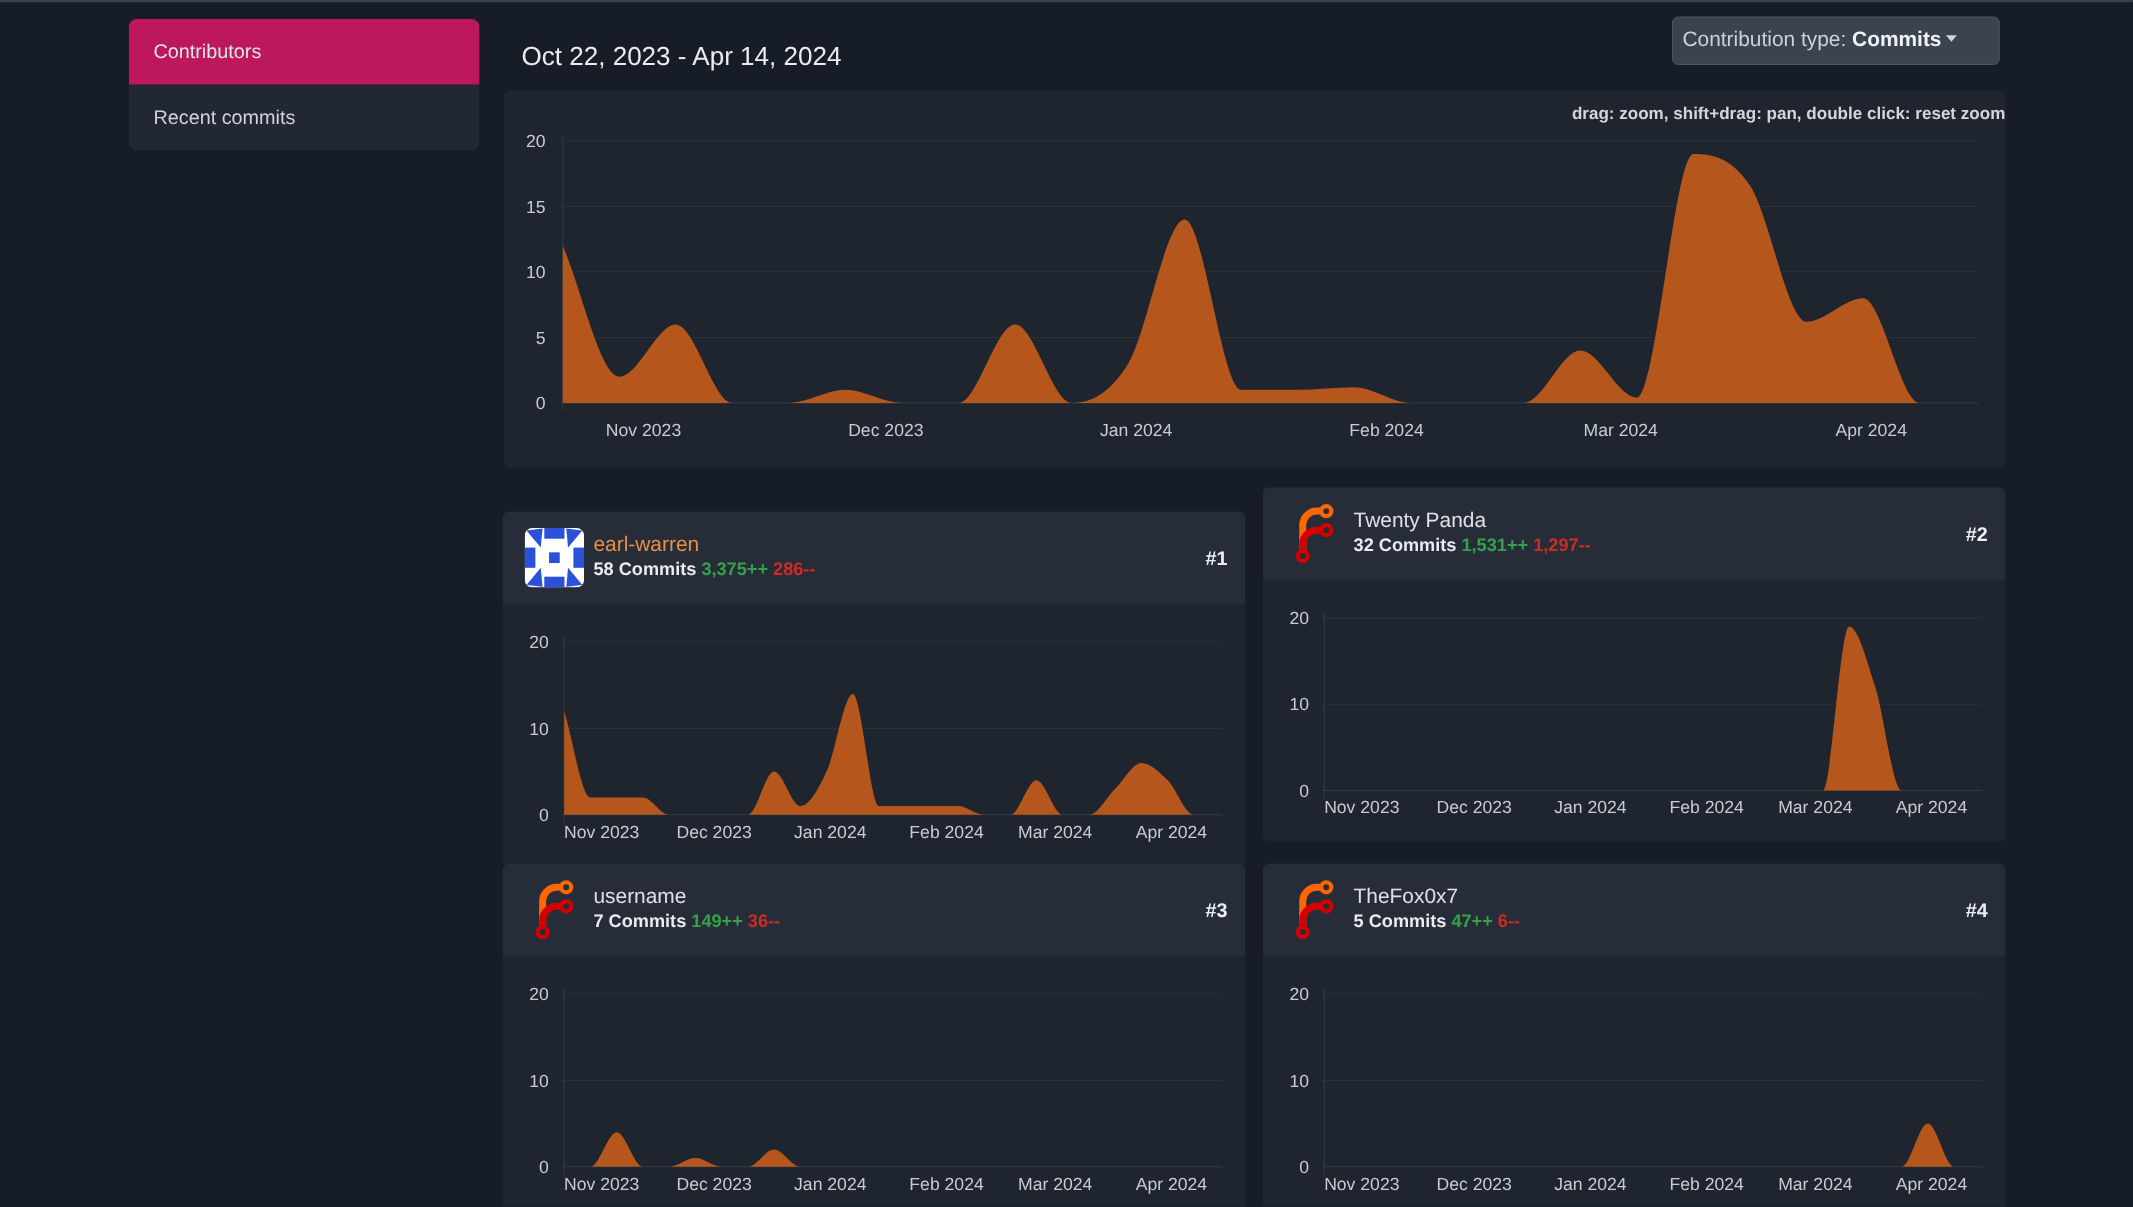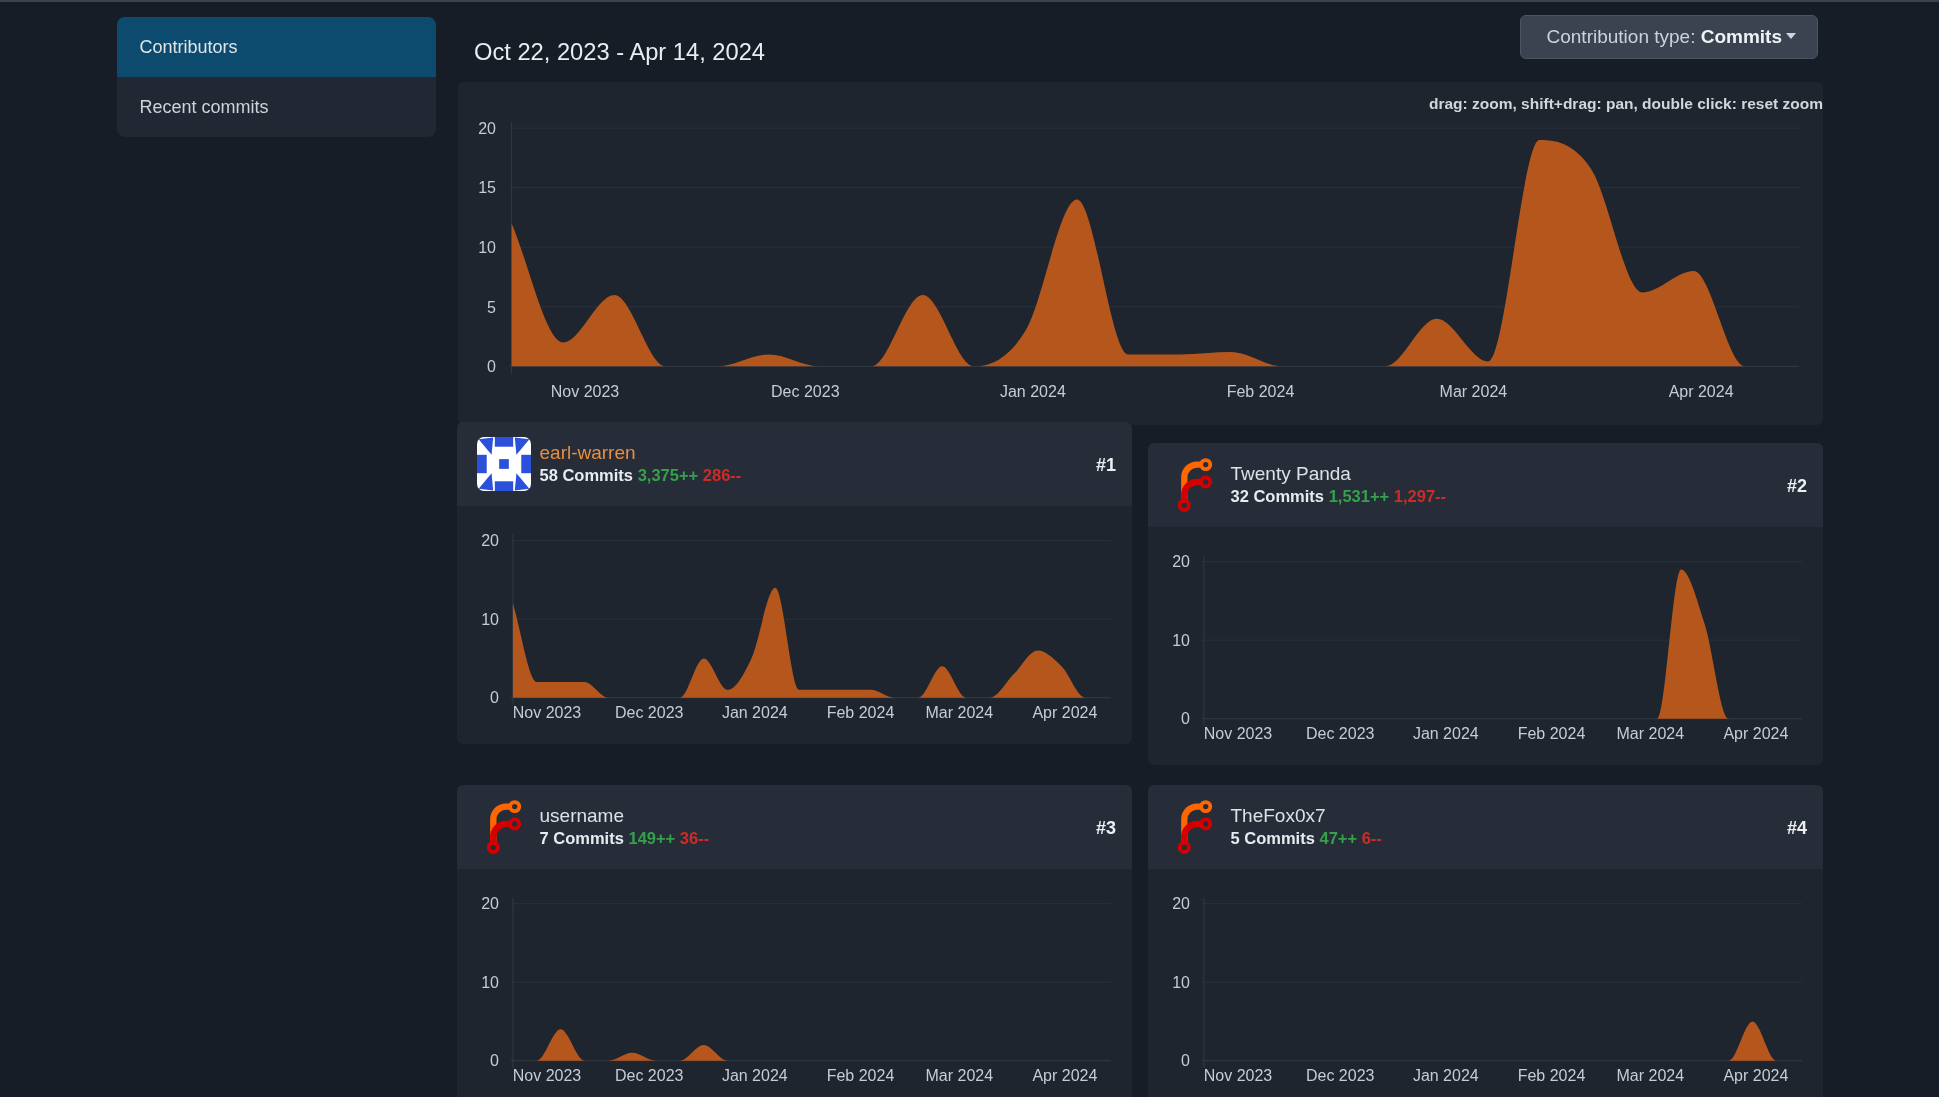--- a/index.html
+++ b/index.html
@@ -1,22 +1,22 @@
 <!DOCTYPE html>
 <html><head><meta charset="utf-8"><style>
 html,body{margin:0;padding:0;width:1939px;height:1097px;background:#171d26;overflow:hidden;
 font-family:"Liberation Sans",sans-serif;position:relative}
 .topstrip{position:absolute;left:0;top:0;width:1939px;height:2px;background:#3a424d}
 .menu{position:absolute;left:116.5px;top:17px;width:319px;border-radius:8px;overflow:hidden}
 .menu .it{height:60px;line-height:60px;padding-left:23px;background:#212834;color:#ced3da;font-size:18px}
-.menu .it.act{background:#0c4a6e;color:#dfe4ea}
+.menu .it.act{background:#be185d;color:#dfe4ea}
 .title{position:absolute;left:458px;top:22.5px;font-size:23.7px;color:#e9ecf1;font-weight:400;margin:16px}
 .ddl{position:absolute;left:1519.5px;top:15px;width:298px;height:44px;box-sizing:border-box;
 background:#3a434f;border:1px solid #4b5663;border-radius:6px;line-height:42px;
-font-size:19px;color:#ccd2da;padding-left:26px}
+font-size:19px;color:#ccd2da;padding-left:9px}
 .ddl b{color:#eff2f5;font-weight:700}
 .caret{display:inline-block;width:0;height:0;border-left:5px solid transparent;border-right:5px solid transparent;
 border-top:6.5px solid #cfd5dc;margin-left:4px;vertical-align:middle;margin-top:-3px}
 .panel{position:absolute;left:458px;top:82px;width:1365px;height:342.5px;background:#1e252e;border-radius:6px}
 .hint{position:absolute;left:0;top:96px;width:100%;text-align:right;font-size:15.5px;font-weight:700;color:#d2d6dc}
 .panel .hint{top:13px}
 .card{position:absolute;width:675.5px;height:322px;background:#1e252e;border-radius:6px;overflow:hidden}
 .chdr{position:absolute;left:0;top:0;width:100%;height:84px;background:#262d38}
 .avatar{position:absolute;left:20px;top:15px;width:54px;height:54px}
 .nm{position:absolute;left:83px;top:20px;font-size:19px;color:#dde1e7}
@@ -51,21 +51,21 @@
       <line x1="53.6" y1="40.2" x2="53.6" y2="291.3" stroke="#313a46" stroke-width="1"></line>
       <text x="127.0" y="314.6" text-anchor="middle" font-size="16" fill="#c7ccd4" font-family="Liberation Sans, sans-serif">Nov 2023</text>
       <text x="347.3" y="314.6" text-anchor="middle" font-size="16" fill="#c7ccd4" font-family="Liberation Sans, sans-serif">Dec 2023</text>
       <text x="574.9" y="314.6" text-anchor="middle" font-size="16" fill="#c7ccd4" font-family="Liberation Sans, sans-serif">Jan 2024</text>
       <text x="802.5" y="314.6" text-anchor="middle" font-size="16" fill="#c7ccd4" font-family="Liberation Sans, sans-serif">Feb 2024</text>
       <text x="1015.4" y="314.6" text-anchor="middle" font-size="16" fill="#c7ccd4" font-family="Liberation Sans, sans-serif">Mar 2024</text>
       <text x="1243.1" y="314.6" text-anchor="middle" font-size="16" fill="#c7ccd4" font-family="Liberation Sans, sans-serif">Apr 2024</text>
       <path d="M53.6,141.4C70.7,181.1 87.9,260.5 105.0,260.5C122.1,260.5 139.3,212.9 156.4,212.9C173.5,212.9 190.7,284.3 207.8,284.3C224.9,284.3 242.1,284.3 259.2,284.3C276.3,284.3 293.4,272.4 310.6,272.4C327.7,272.4 344.8,284.3 362.0,284.3C379.1,284.3 396.2,284.3 413.4,284.3C430.5,284.3 447.6,212.9 464.8,212.9C481.9,212.9 499.0,284.3 516.2,284.3C533.3,284.3 550.4,276.4 567.6,248.6C584.7,220.8 601.8,117.6 619.0,117.6C636.1,117.6 653.2,272.4 670.4,272.4C687.5,272.4 704.6,272.4 721.7,272.4C738.9,272.4 756.0,270.0 773.1,270.0C790.3,270.0 807.4,284.3 824.5,284.3C841.7,284.3 858.8,284.3 875.9,284.3C893.1,284.3 910.2,284.3 927.3,284.3C944.5,284.3 961.6,236.7 978.7,236.7C995.9,236.7 1013.0,279.5 1030.1,279.5C1047.3,279.5 1064.4,58.1 1081.5,58.1C1098.7,58.1 1115.8,61.3 1132.9,86.7C1150.1,112.1 1167.2,210.5 1184.3,210.5C1201.4,210.5 1218.6,189.1 1235.7,189.1C1252.8,189.1 1270.0,284.3 1287.1,284.3C1304.2,284.3 1321.4,284.3 1338.5,284.3L1338.5,284.3 L53.6,284.3 Z" fill="#b5571d"></path>
     </svg>
 </div>
-<div class="card" style="left:456.5px;top:422px">
+<div class="card" style="left:456.5px;top:465px">
 <div class="chdr">
 <div class="avatar">
         <svg width="54" height="54" viewBox="0 0 100 100" style="border-radius:7px;display:block">
 <rect width="100" height="100" fill="#fff"></rect>
 <g fill="#2b50d9">
 <rect x="41" y="41" width="18" height="18"></rect>
 <rect x="33" y="0" width="34" height="18"></rect>
 <rect x="33" y="82" width="34" height="18"></rect>
 <rect x="0" y="33" width="18" height="34"></rect>
 <rect x="82" y="33" width="18" height="34"></rect>

